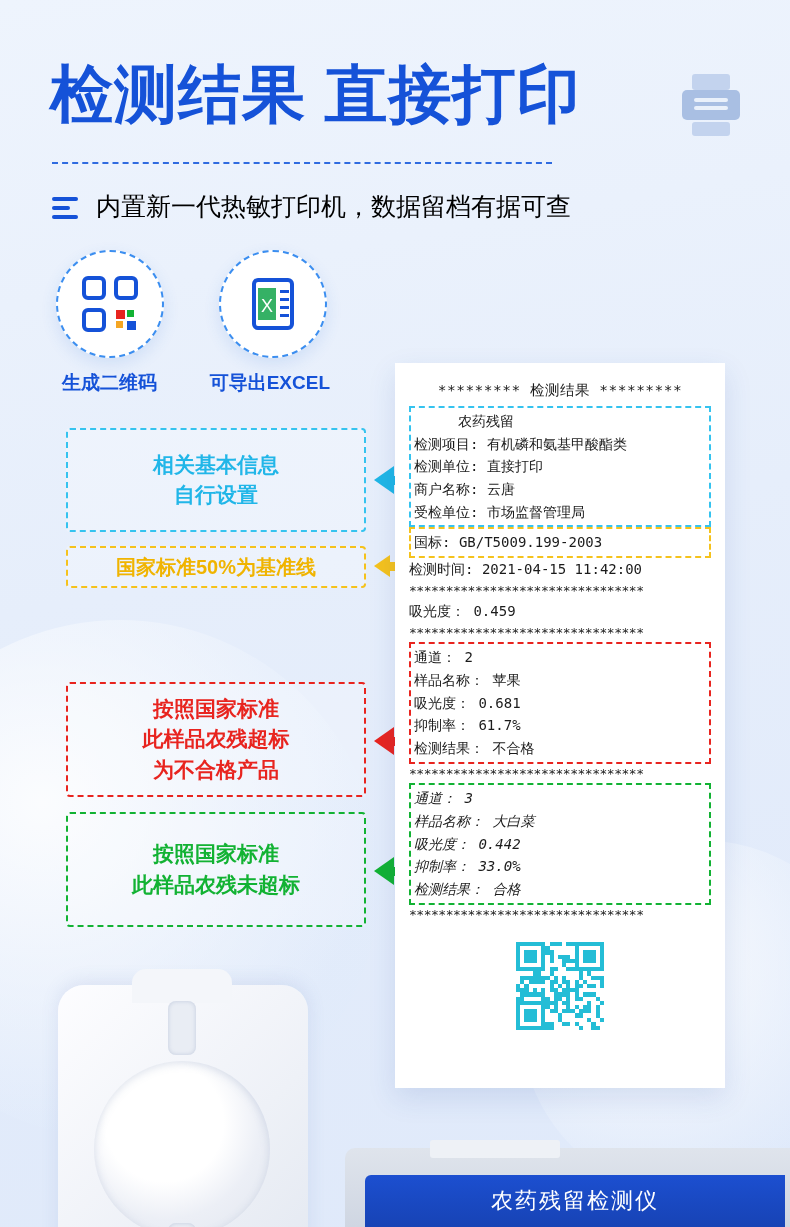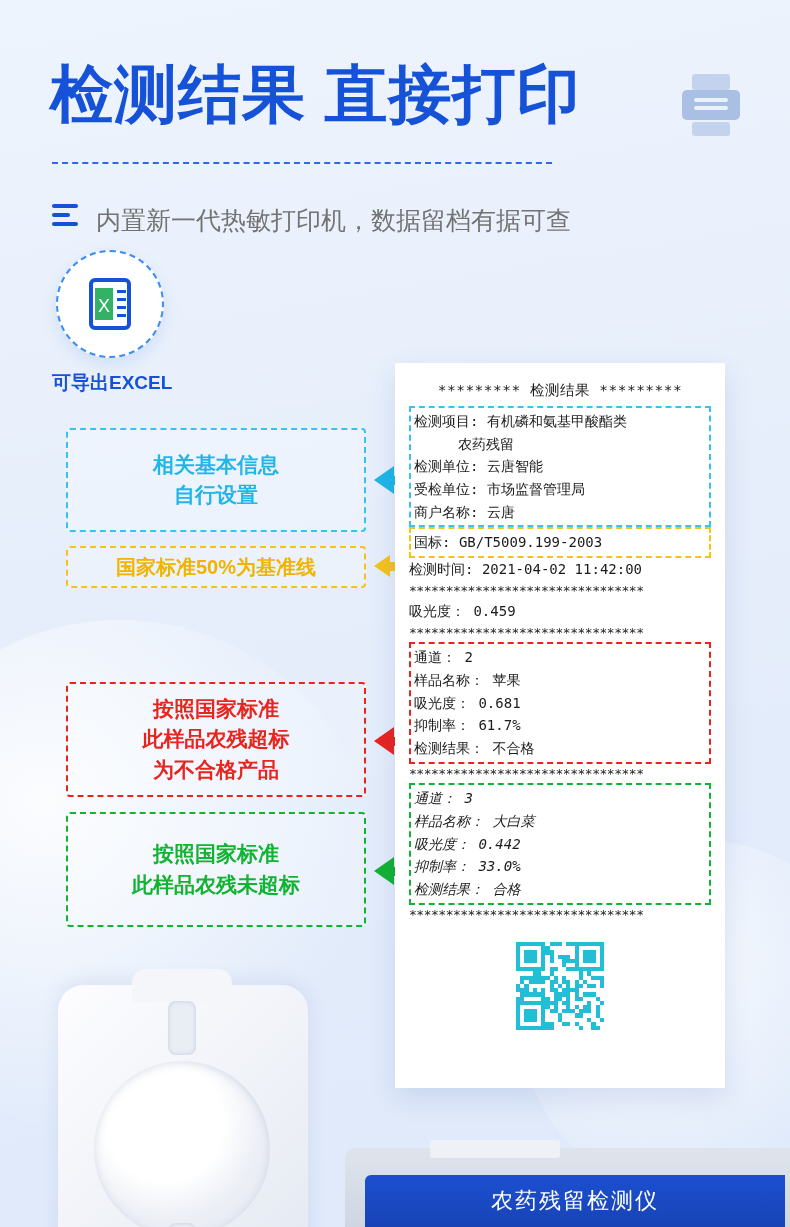--- a/index.html
+++ b/index.html
@@ -35,37 +35,37 @@
   }
   .subline {
     position:absolute; left:52px; top:190px;
     display:flex; align-items:center; gap:18px;
   }
   .sub-bars { display:flex; flex-direction:column; gap:5px; margin-top:2px; }
   .sub-bars i { display:block; height:4px; background:#1552d8; border-radius:2px; }
   .sub-bars i:nth-child(1){ width:26px; }
   .sub-bars i:nth-child(2){ width:18px; }
   .sub-bars i:nth-child(3){ width:26px; }
-  .sub-text { font-size:25px; color:#737373;margin-top:14px; }
+  .sub-text { font-size:25px; color:#000000; }
 
   
   .features { position:absolute; left:52px; top:250px; display:flex; gap:48px; }
   .feature { width:115px; text-align:center; }
   .circ {
     width:108px; height:108px; border-radius:50%;
     border:2px dashed #3b8ef0; background:#fff;
     display:flex; align-items:center; justify-content:center;
     box-shadow:0 6px 16px rgba(60,120,220,.14);
     margin:0 auto;
   }
   .feature-label {
     margin-top:12px; font-size:19px; color:#1552d8; font-weight:bold;
     white-space:nowrap;
   }
-  .feature:nth-child(2) .feature-label { margin-left:-6px; }
+  .feature:nth-child(2) .feature-label { margin-left:-6px;text-align:right; }
 
   
   .anno {
     position:absolute; border:2px dashed #39c0ea; border-radius:4px;
     text-align:center; color:#1fb6e6; line-height:1.45;
     display:flex; flex-direction:column; justify-content:center;
     background:rgba(255,255,255,0.25);
   }
   .anno div { font-size:21px; font-weight:bold; }
 
@@ -169,20 +169,34 @@
 <div class="subline">
   <span class="sub-bars">
       <i></i>
       <i></i>
       <i></i>
     </span>
   <span class="sub-text">内置新一代热敏打印机，数据留档有据可查</span>
 </div>
 
 <div class="features">
+  <div class="feature">
+    <div class="circ">
+      <svg width="58" height="58" viewBox="0 0 58 58">
+        <rect x="3" y="3" width="20" height="20" rx="4" fill="none" stroke="#1552d8" stroke-width="4"></rect>
+        <rect x="35" y="3" width="20" height="20" rx="4" fill="none" stroke="#1552d8" stroke-width="4"></rect>
+        <rect x="3" y="35" width="20" height="20" rx="4" fill="none" stroke="#1552d8" stroke-width="4"></rect>
+        <rect x="35" y="35" width="9" height="9" fill="#e8241f"></rect>
+        <rect x="46" y="46" width="9" height="9" fill="#1552d8"></rect>
+        <rect x="35" y="46" width="7" height="7" fill="#f5a623"></rect>
+        <rect x="46" y="35" width="7" height="7" fill="#12b233"></rect>
+      </svg>
+    </div>
+    <div class="feature-label">生成二维码</div>
+  </div>
   <div class="feature">
     <div class="circ">
       <svg width="58" height="58" viewBox="0 0 58 58">
         <rect x="10" y="5" width="38" height="48" rx="4" fill="none" stroke="#1552d8" stroke-width="4"></rect>
         <rect x="14" y="13" width="18" height="32" fill="#12a34a" opacity="0.85"></rect>
         <text x="23" y="37" font-size="18" fill="#fff" text-anchor="middle" font-family="Liberation Sans">X</text>
         <rect x="36" y="15" width="9" height="3" fill="#1552d8"></rect>
         <rect x="36" y="23" width="9" height="3" fill="#1552d8"></rect>
         <rect x="36" y="31" width="9" height="3" fill="#1552d8"></rect>
         <rect x="36" y="39" width="9" height="3" fill="#1552d8"></rect>
@@ -224,51 +238,51 @@
 <div class="arrow left ar4">
     <span class="head"></span>
     <span class="shaft"></span>
   </div>
 
 <div class="receipt">
   <div class="r-inner">
     <div class="r-title">********* 检测结果 *********</div>
 
     <div class="box cyan">
+      <div class="r-line indent">
+        <span>农药残留</span>
+      </div>
       <div class="r-line">
         <span>检测项目:</span>
         <span>有机磷和氨基甲酸酯类</span>
       </div>
-      <div class="r-line indent">
-        <span>农药残留</span>
-      </div>
       <div class="r-line">
         <span>检测单位:</span>
-        <span>云唐智能</span>
+        <span>直接打印</span>
+      </div>
+      <div class="r-line">
+        <span>商户名称:</span>
+        <span>云唐</span>
       </div>
       <div class="r-line">
         <span>受检单位:</span>
         <span>市场监督管理局</span>
       </div>
-      <div class="r-line">
-        <span>商户名称:</span>
-        <span>云唐</span>
-      </div>
     </div>
 
     <div class="box yellow">
       <div class="r-line">
         <span>国标:</span>
         <span>GB/T5009.199-2003</span>
       </div>
     </div>
 
     <div class="r-line">
       <span>检测时间:</span>
-      <span>2021-04-02    11:42:00</span>
+      <span>2021-04-15    11:42:00</span>
     </div>
 
     <div class="sep">********************************</div>
 
     <div>
       <div class="r-line">
         <span>吸光度：</span>
         <span>0.459</span>
       </div>
     </div>

